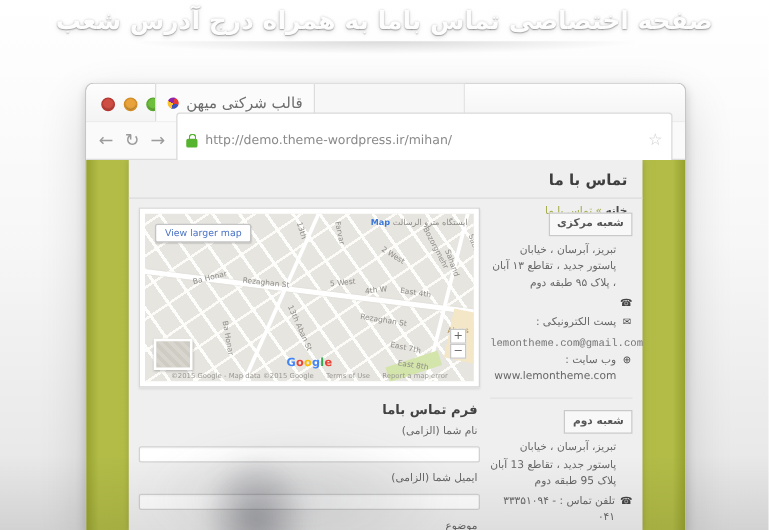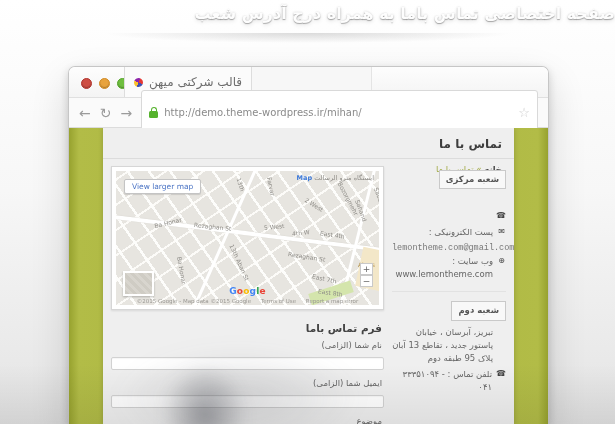--- a/index.html
+++ b/index.html
@@ -1,21 +1,21 @@
 <!DOCTYPE html>
 <html lang="fa"><head>
 <meta charset="utf-8">
 <style>
   html,body{margin:0;padding:0;}
   body{width:615px;height:424px;overflow:hidden;font-family:"DejaVu Sans","Liberation Sans",sans-serif;}
   .stage{position:relative;width:615px;height:424px;overflow:hidden;
          background:linear-gradient(180deg,#ffffff 0%,#f7f7f7 45%,#e9e9e9 85%,#e2e2e2 100%);}
   
-  .page-title{position:absolute;top:4px;left:0;width:100%;direction:rtl;
-              font-size:16px;font-weight:bold;color:#fdfdfd;
+  .page-title{position:absolute;top:4px;left:0;width:100%;text-align:center;direction:rtl;
+              font-size:20px;font-weight:bold;color:#fdfdfd;
               text-shadow:0 1px 1px rgba(0,0,0,.28),0 0 2px rgba(0,0,0,.15),0 2px 4px rgba(0,0,0,.12);}
   .ribbon-shadow{position:absolute;top:33px;left:0;width:100%;height:14px;
               background:radial-gradient(ellipse 46% 100% at 50% 0,rgba(0,0,0,.14),rgba(0,0,0,0) 72%);}
   
   .browser{position:absolute;left:68px;top:66px;width:479px;height:358px;background:#fff;
            border:1px solid #c6c6c6;border-bottom:none;border-radius:7px 7px 0 0;
            box-shadow:0 3px 8px rgba(0,0,0,.16),0 16px 38px rgba(0,0,0,.14);z-index:10;}
   .tabstrip{position:relative;height:30px;background:linear-gradient(#fdfdfd,#f4f4f4);
             border-radius:6px 6px 0 0;border-bottom:1px solid #e0e0e0;}
   .lights{position:absolute;left:12px;top:11px;display:flex;gap:7px;}
@@ -213,20 +213,21 @@
           
           
         </div>
 
         <div class="sidebar">
 
           <div class="branch">
             <span class="tag">شعبه مرکزی</span>
             <div class="srow">
               <span class="ic"><span class="pin"></span></span>
+              <span>تبریز، آبرسان ، خیابان پاستور جدید ، تقاطع ۱۳ آبان ، پلاک ۹۵ طبقه دوم</span>
             </div>
             <div class="srow">
               <span class="ic">☎</span>
             </div>
             <div class="srow">
               <span class="ic">✉</span>
               <span>پست الکترونیکی :</span>
             </div>
             <div class="ltr">lemontheme.com@gmail.com</div>
             <div class="srow">

